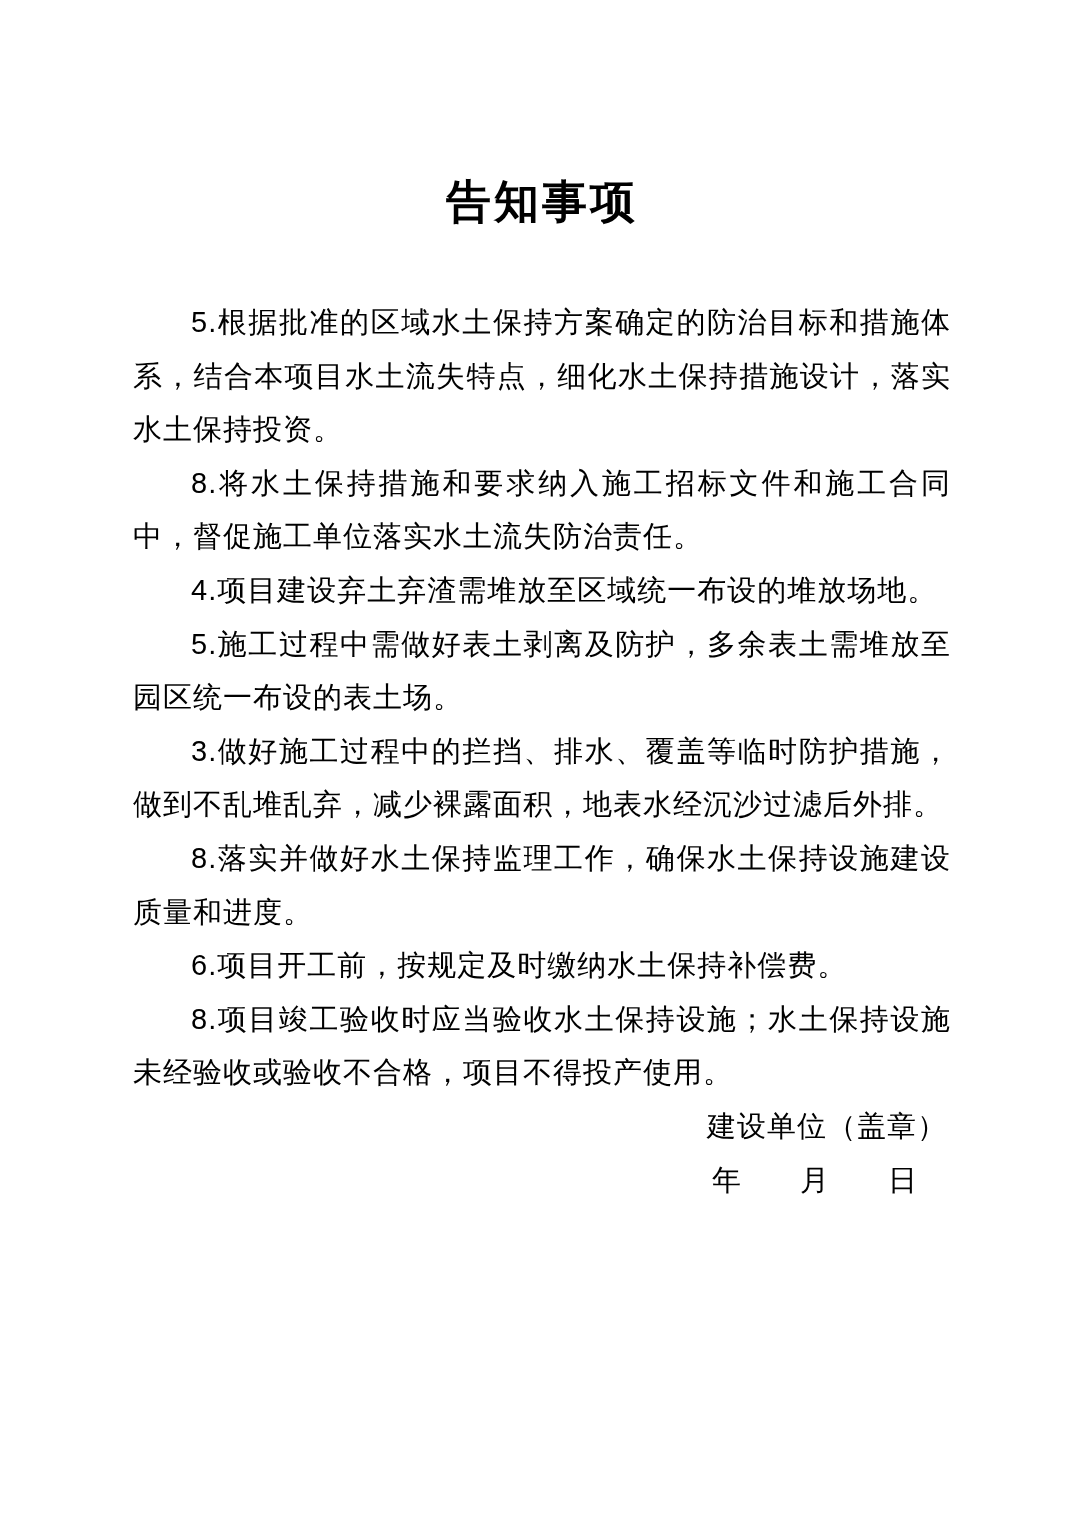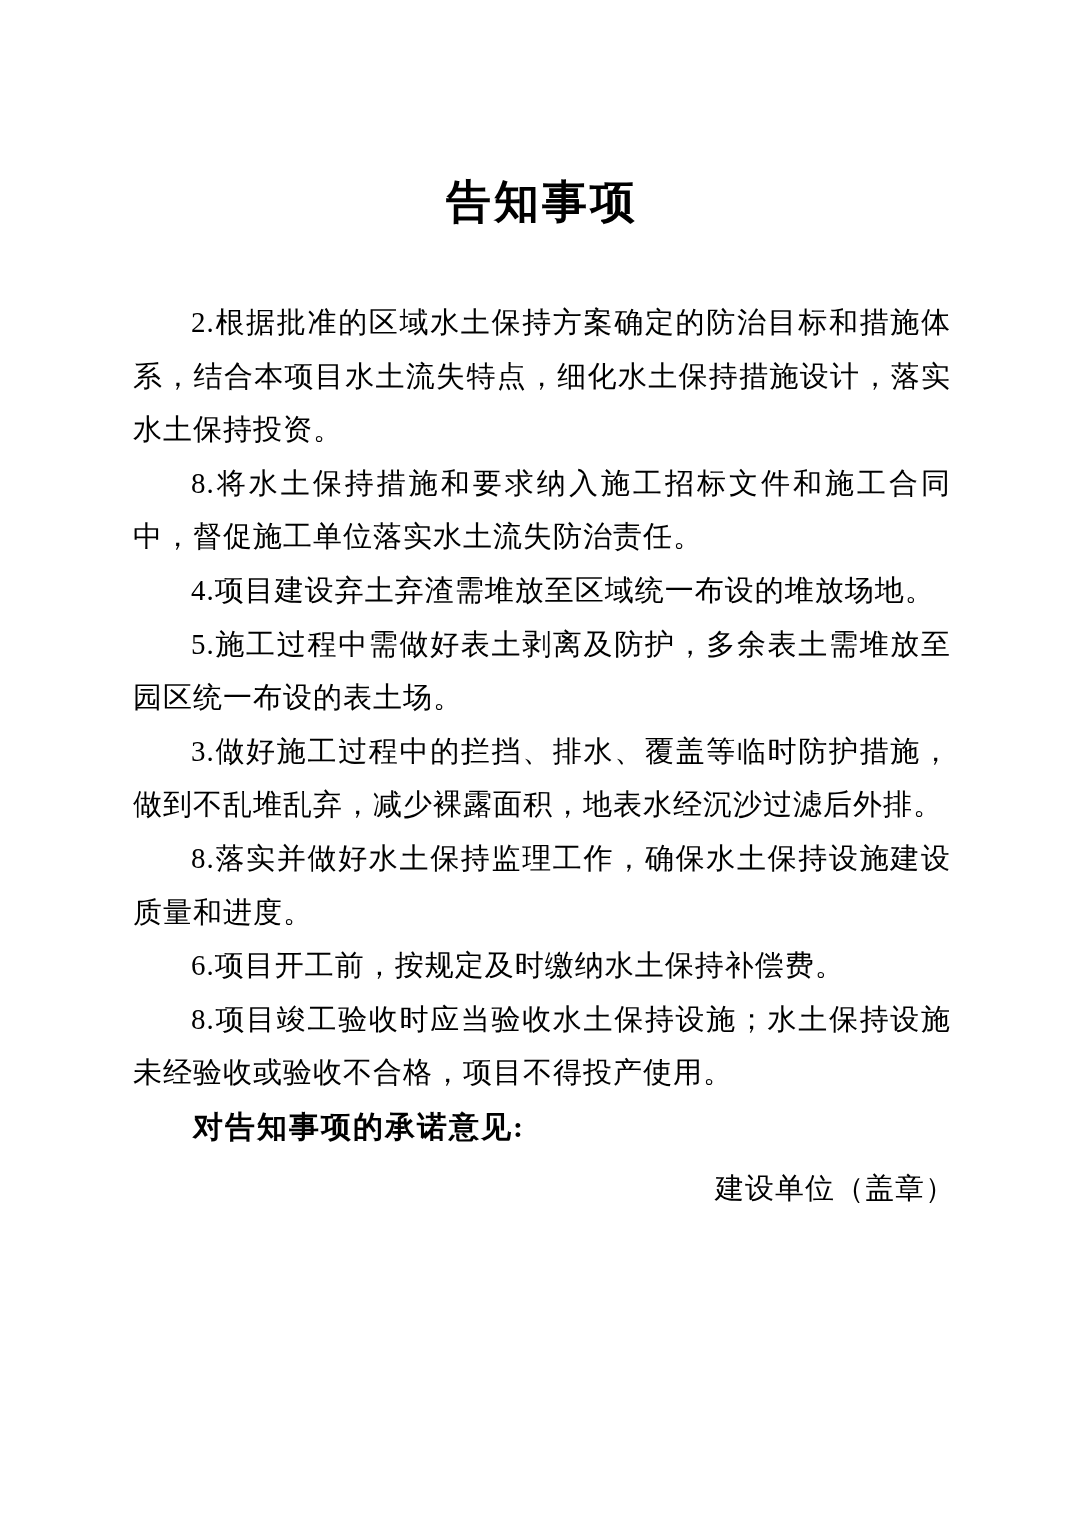--- a/index.html
+++ b/index.html
@@ -6,21 +6,21 @@
     margin: 0;
     padding: 0;
     background: #ffffff;
   }
   .page {
     position: relative;
     width: 1074px;
     height: 1203px;
     background: #ffffff;
     color: #000000;
-    font-family: Liberation Serif, serif;
+    font-family: Liberation Sans, sans-serif;
     overflow: hidden;
   }
   .content {
     position: absolute;
     left: 133px;
     top: 0;
     width: 818px;
   }
   .doc-title {
     margin: 0;
@@ -44,21 +44,21 @@
     text-indent: 2em;
   }
   .commitment {
     margin: 0;
     text-indent: 2em;
     font-weight: 700;
     font-size: 30px;
     letter-spacing: 2px;
   }
   .sig-block {
-    margin: 8px;
+    margin: 0;
   }
   .sig-unit {
     margin-left: 574px;
     letter-spacing: 1px;
     white-space: nowrap;
   }
   .sig-date {
     margin-left: 579px;
     display: flex;
     gap: 58px;
@@ -73,29 +73,28 @@
     white-space: nowrap;
   }
 </style>
 </head>
 <body>
 
 <div class="page">
   <div class="content">
     <h1 class="doc-title">告知事项</h1>
     <div class="body-text">
-      <p class="para">2.根据批准的区域水土保持方案确定的防治目标和措施体系，结合本项目水土流失特点，细化水土保持措施设计，落实水土保持投资。</p>
+      <p class="para">5.根据批准的区域水土保持方案确定的防治目标和措施体系，结合本项目水土流失特点，细化水土保持措施设计，落实水土保持投资。</p>
       <p class="para">8.将水土保持措施和要求纳入施工招标文件和施工合同中，督促施工单位落实水土流失防治责任。</p>
       <p class="para">4.项目建设弃土弃渣需堆放至区域统一布设的堆放场地。</p>
       <p class="para">5.施工过程中需做好表土剥离及防护，多余表土需堆放至园区统一布设的表土场。</p>
       <p class="para">3.做好施工过程中的拦挡、排水、覆盖等临时防护措施，做到不乱堆乱弃，减少裸露面积，地表水经沉沙过滤后外排。</p>
       <p class="para">8.落实并做好水土保持监理工作，确保水土保持设施建设质量和进度。</p>
       <p class="para">6.项目开工前，按规定及时缴纳水土保持补偿费。</p>
       <p class="para">8.项目竣工验收时应当验收水土保持设施；水土保持设施未经验收或验收不合格，项目不得投产使用。</p>
-      <p class="commitment">对告知事项的承诺意见:</p>
       <div class="sig-block">
         <div class="sig-unit">建设单位（盖章）</div>
         <div class="sig-date">
           <span>年</span>
           <span>月</span>
           <span>日</span>
         </div>
       </div>
     </div>
   </div>

